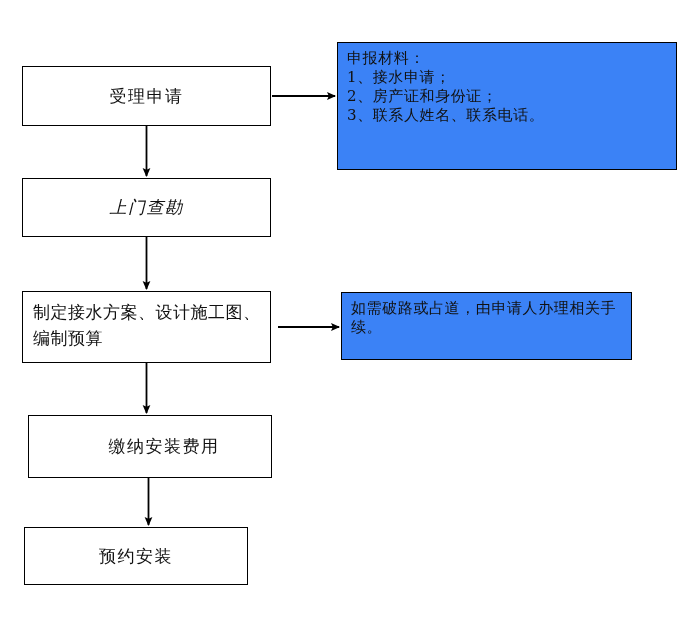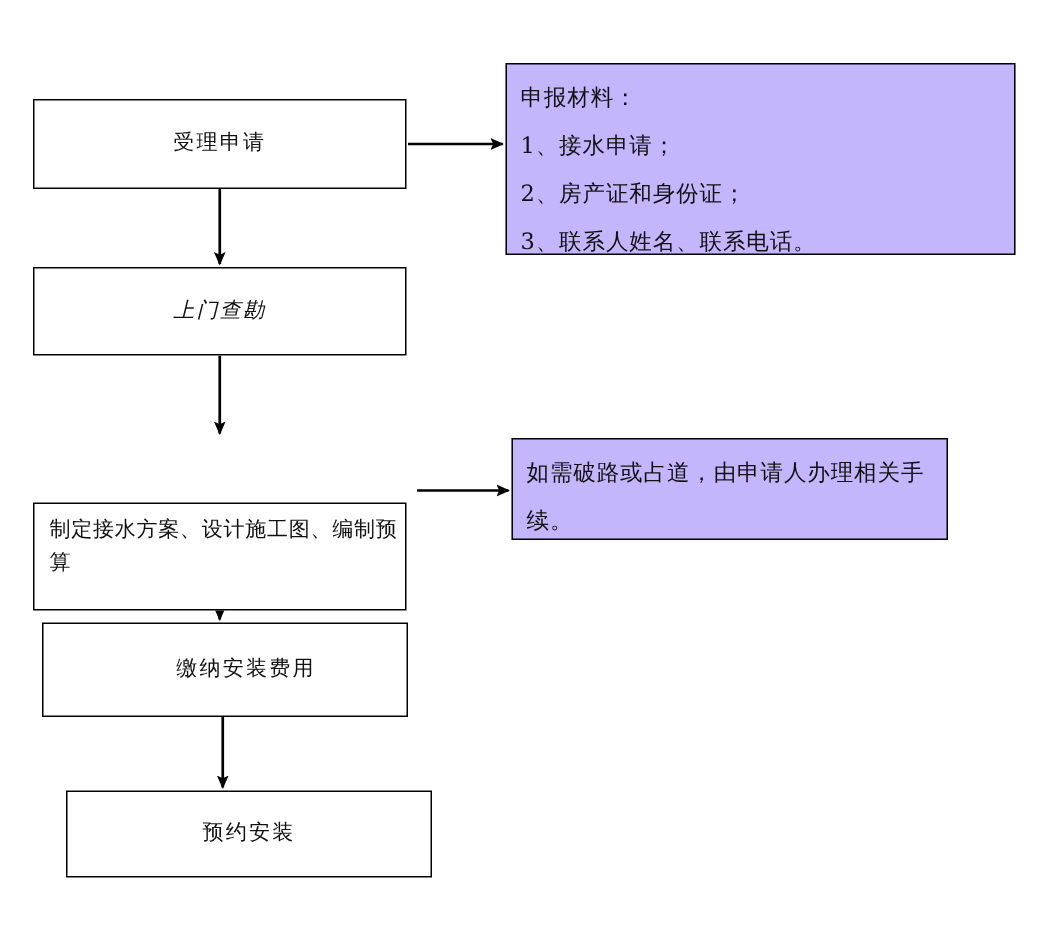--- a/index.html
+++ b/index.html
@@ -25,43 +25,42 @@
   }
 
   .node {
     position: absolute;
     box-sizing: border-box;
     border: 1px solid #000000;
     background: #ffffff;
     display: flex;
     align-items: center;
     justify-content: center;
-    font-size: 14px;
+    font-size: 17px;
     line-height: 1.55;
     letter-spacing: 1.5px;
     color: #111111;
     white-space: pre-wrap;
   }
 
   .node.left-align {
     justify-content: flex-start;
     align-items: flex-start;
     padding: 7px 0 0 10px;
     text-align: left;
     letter-spacing: 0.5px;
-    margin-top: 44px;
   }
 
   .note {
     position: absolute;
     box-sizing: border-box;
     border: 1px solid #000000;
-    background: #c4b5fd;
+    background: #3b82f6;
     font-size: 15px;
-    line-height: 32px;
+    line-height: 19px;
     letter-spacing: 0.6px;
     color: #111111;
     padding: 6px 0 0 9px;
     text-align: left;
     white-space: pre-wrap;
     overflow: hidden;
   }
 
   
   #connectors {
@@ -71,21 +70,21 @@
     width: 697px;
     height: 630px;
     pointer-events: none;
   }
 
   
   #node-accept      { left: 22px;  top: 66px;  width: 249px; height: 60px; }
   #node-survey      { left: 22px;  top: 178px; width: 249px; height: 59px; font-style: italic; }
   #node-plan        { left: 22px;  top: 291px; width: 249px; height: 72px; }
   #node-payment     { left: 28px;  top: 415px; width: 244px; height: 63px; padding-left: 28px; }
-  #node-appointment { left: 44px;  top: 527px; width: 244px; height: 58px; }
+  #node-appointment { left: 24px;  top: 527px; width: 224px; height: 58px; }
 
   #note-materials   { left: 337px; top: 42px;  width: 340px; height: 128px; }
   #note-roadworks   { left: 341px; top: 292px; width: 291px; height: 68px; }
 </style>
 </head>
 <body>
 
 <div id="canvas">
 
   <svg id="connectors" viewBox="0 0 697 630" width="697" height="630" xmlns="http://www.w3.org/2000/svg">

